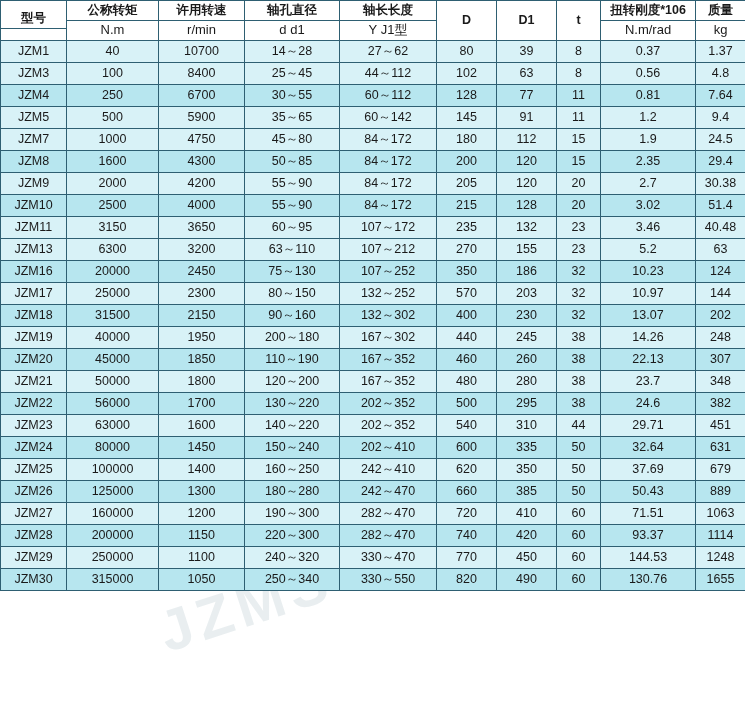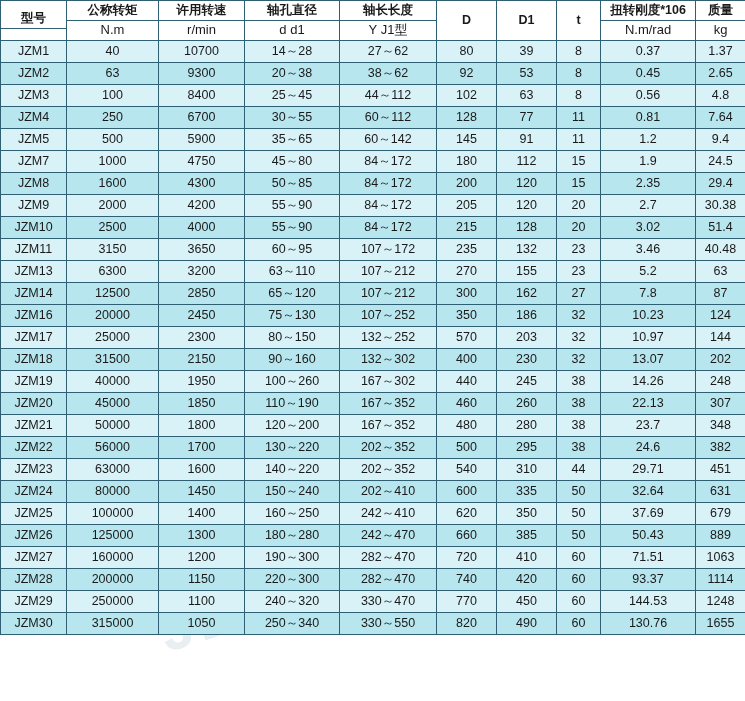--- a/index.html
+++ b/index.html
@@ -173,32 +173,20 @@
           <td>40</td>
           <td>10700</td>
           <td>14～28</td>
           <td>27～62</td>
           <td>80</td>
           <td>39</td>
           <td>8</td>
           <td>0.37</td>
           <td>1.37</td>
         </tr>
-        <tr class="even">
-          <td class="model">JZM2</td>
-          <td>63</td>
-          <td>9300</td>
-          <td>20～38</td>
-          <td>38～62</td>
-          <td>92</td>
-          <td>53</td>
-          <td>8</td>
-          <td>0.45</td>
-          <td>2.65</td>
-        </tr>
         <tr class="odd">
           <td class="model">JZM3</td>
           <td>100</td>
           <td>8400</td>
           <td>25～45</td>
           <td>44～112</td>
           <td>102</td>
           <td>63</td>
           <td>8</td>
           <td>0.56</td>
@@ -294,32 +282,20 @@
           <td>3200</td>
           <td>63～110</td>
           <td>107～212</td>
           <td>270</td>
           <td>155</td>
           <td>23</td>
           <td>5.2</td>
           <td>63</td>
         </tr>
         <tr class="even">
-          <td class="model">JZM14</td>
-          <td>12500</td>
-          <td>2850</td>
-          <td>65～120</td>
-          <td>107～212</td>
-          <td>300</td>
-          <td>162</td>
-          <td>27</td>
-          <td>7.8</td>
-          <td>87</td>
-        </tr>
-        <tr class="even">
           <td class="model">JZM16</td>
           <td>20000</td>
           <td>2450</td>
           <td>75～130</td>
           <td>107～252</td>
           <td>350</td>
           <td>186</td>
           <td>32</td>
           <td>10.23</td>
           <td>124</td>
@@ -345,21 +321,21 @@
           <td>400</td>
           <td>230</td>
           <td>32</td>
           <td>13.07</td>
           <td>202</td>
         </tr>
         <tr class="odd">
           <td class="model">JZM19</td>
           <td>40000</td>
           <td>1950</td>
-          <td>100～260</td>
+          <td>200～180</td>
           <td>167～302</td>
           <td>440</td>
           <td>245</td>
           <td>38</td>
           <td>14.26</td>
           <td>248</td>
         </tr>
         <tr class="even">
           <td class="model">JZM20</td>
           <td>45000</td>

